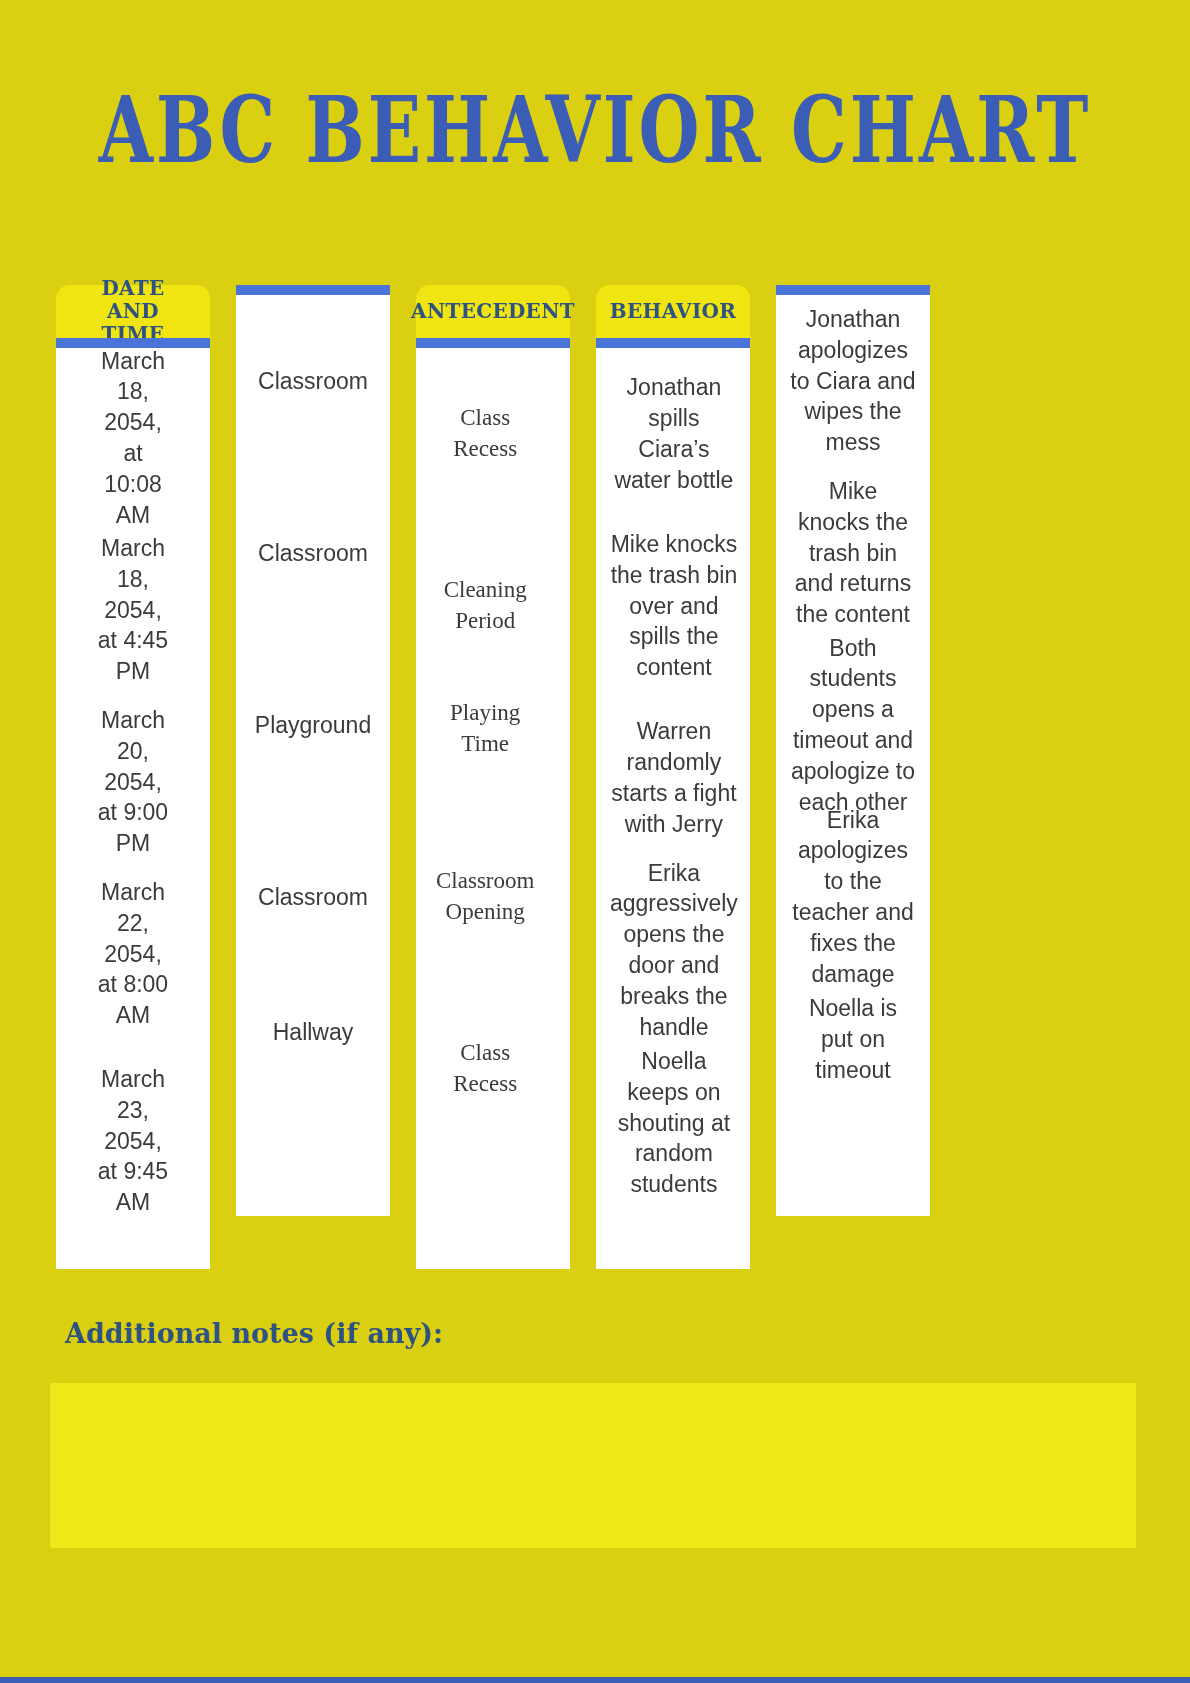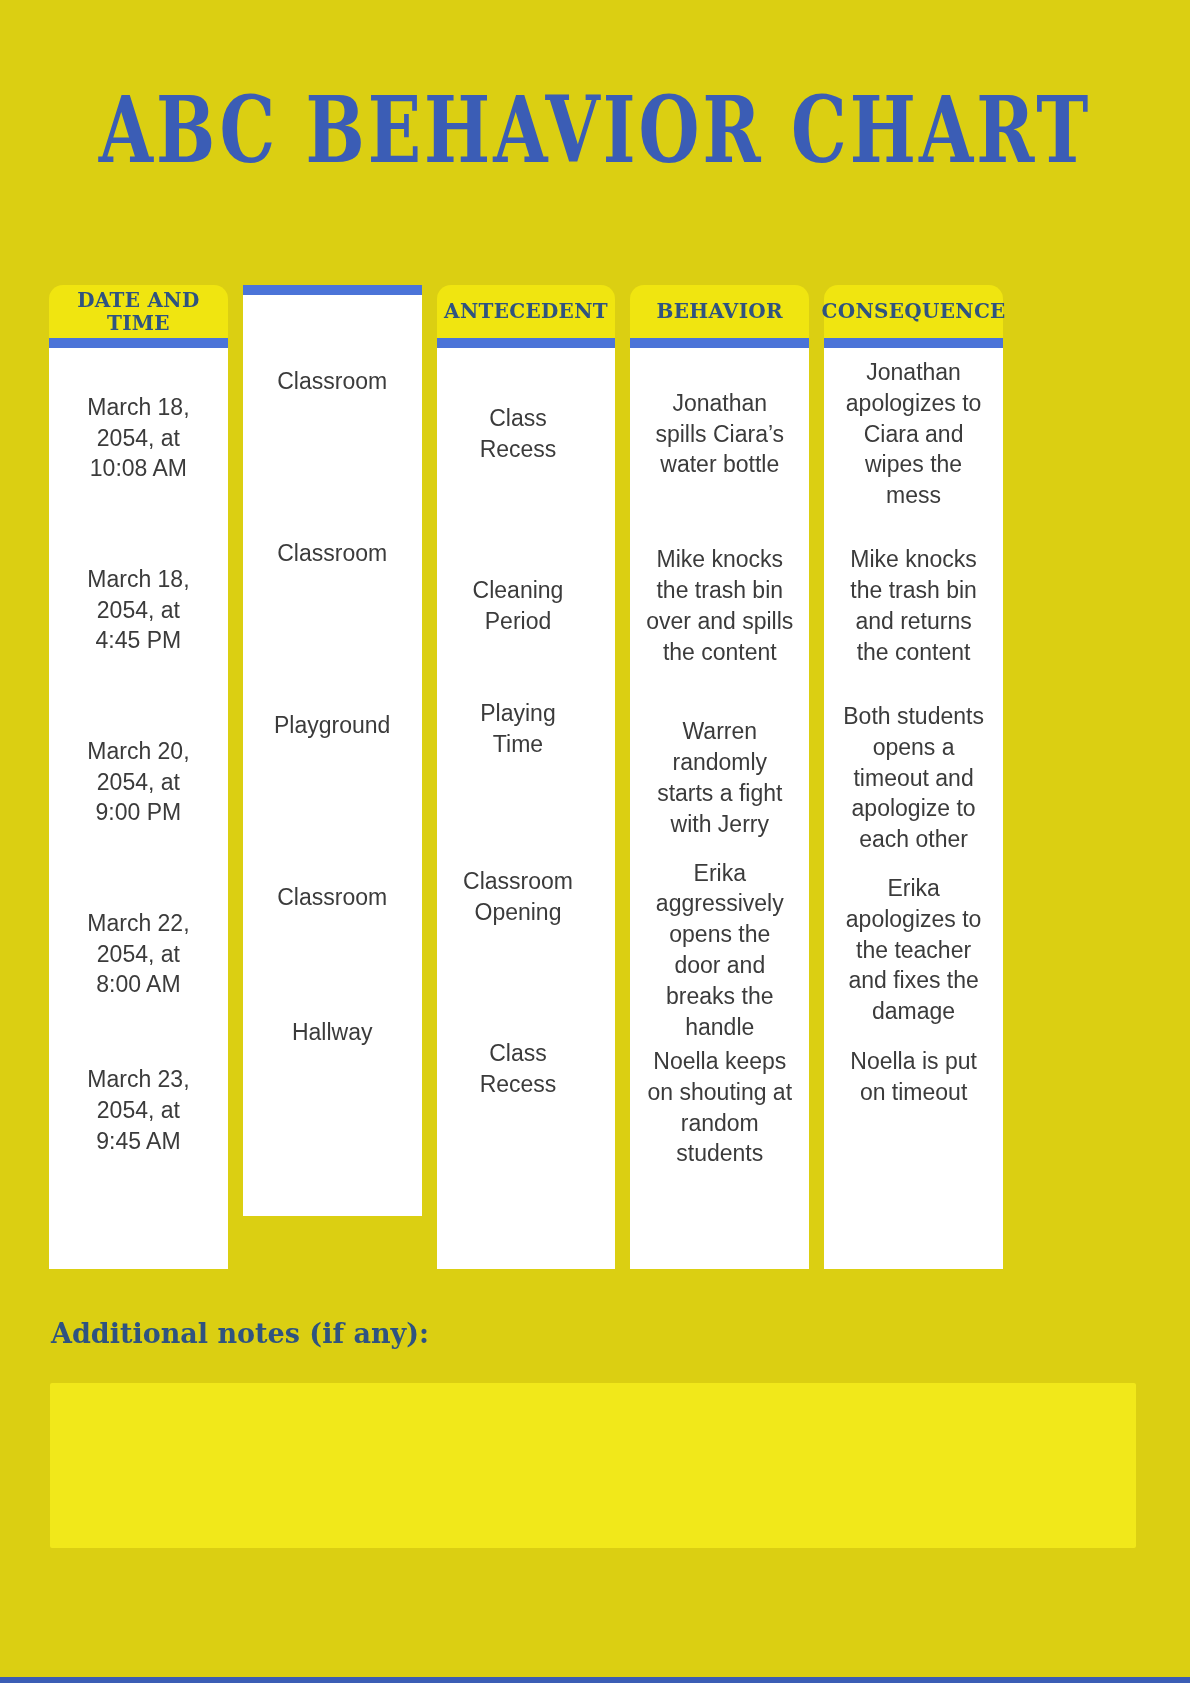--- a/index.html
+++ b/index.html
@@ -10,22 +10,22 @@
   }
   .title {
     position:absolute; top:76px; left:0; width:100%; margin:0;
     text-align:center;
     font-family:"DejaVu Serif", serif; font-weight:bold;
     font-size:70px; letter-spacing:3px; color:#3b5db5;
     transform:scaleY(1.3); transform-origin:center top;
     white-space:nowrap;
   }
   .table {
-    position:absolute; top:285px; left:49px; width:954px;
-    display:flex; gap:15px;
+    position:absolute; top:285px; left:56px; width:874px;
+    display:flex; gap:26px;
   }
   .col { flex:1; display:flex; flex-direction:column; min-width:0; }
   .col-header {
     height:53px; background:#f0e510;
     border-radius:14px 14px 0 0;
     display:flex; align-items:center; justify-content:center;
     text-align:center; padding:0 20px;
     font-family:"DejaVu Serif", serif; font-weight:bold;
     font-size:20px; line-height:1.15; letter-spacing:0.3px;
     color:#2f5380;
@@ -34,30 +34,30 @@
   .col-body {
     height:921px; background:#ffffff;
     display:grid; grid-template-rows:172px 172px 172px 172px 1fr;
   }
   .cell {
     display:flex; align-items:center; justify-content:center;
     text-align:center; padding:2px 9px;
     font-size:23px; line-height:1.34; color:#3b3b3b;
   }
   .col-date .cell        { padding-left:38px; padding-right:38px;margin-top:8px; }
-  .col-antecedent .cell  { padding-left:20px; padding-right:36px; }
+  .col-antecedent .cell  { padding-left:20px; padding-right:36px;font-family:Liberation Serif, serif; }
   .col-behavior .cell,
   .col-consequence .cell { padding-left:14px; padding-right:14px; }
   .al-top { align-items:flex-start; }
   .pt6  { padding-top:6px; }
   .pt10 { padding-top:10px; }
   .pt20 { padding-top:20px; }
   .pt34 { padding-top:34px; }
   .notes-label {
-    position:absolute; left:51px; top:1318px;
+    position:absolute; left:65px; top:1318px;
     font-family:"DejaVu Serif", serif; font-weight:bold;
     font-size:27px; color:#2f5380;
   }
   .notes-box {
     position:absolute; left:50px; top:1383px;
     width:1086px; height:165px; box-sizing:border-box;
     background:#f1e81a; border-radius:2px;
     padding:12px 16px; font-size:23px; color:#3b3b3b;
   }
   .bottom-bar {
@@ -115,21 +115,20 @@
       <div class="col-body">
         <div class="cell">Jonathan spills Ciara’s water bottle</div>
         <div class="cell">Mike knocks the trash bin over and spills the content</div>
         <div class="cell">Warren randomly starts a fight with Jerry</div>
         <div class="cell">Erika aggressively opens the door and breaks the handle</div>
         <div class="cell al-top pt10">Noella keeps on shouting at random students</div>
       </div>
     </div>
 
     <div class="col col-consequence">
-      <div class="col-header">CONSEQUENCE</div>
       <div class="col-stripe"></div>
       <div class="col-body">
         <div class="cell">Jonathan apologizes to Ciara and wipes the mess</div>
         <div class="cell">Mike knocks the trash bin and returns the content</div>
         <div class="cell">Both students opens a timeout and apologize to each other</div>
         <div class="cell">Erika apologizes to the teacher and fixes the damage</div>
         <div class="cell al-top pt10">Noella is put on timeout</div>
       </div>
     </div>
 

